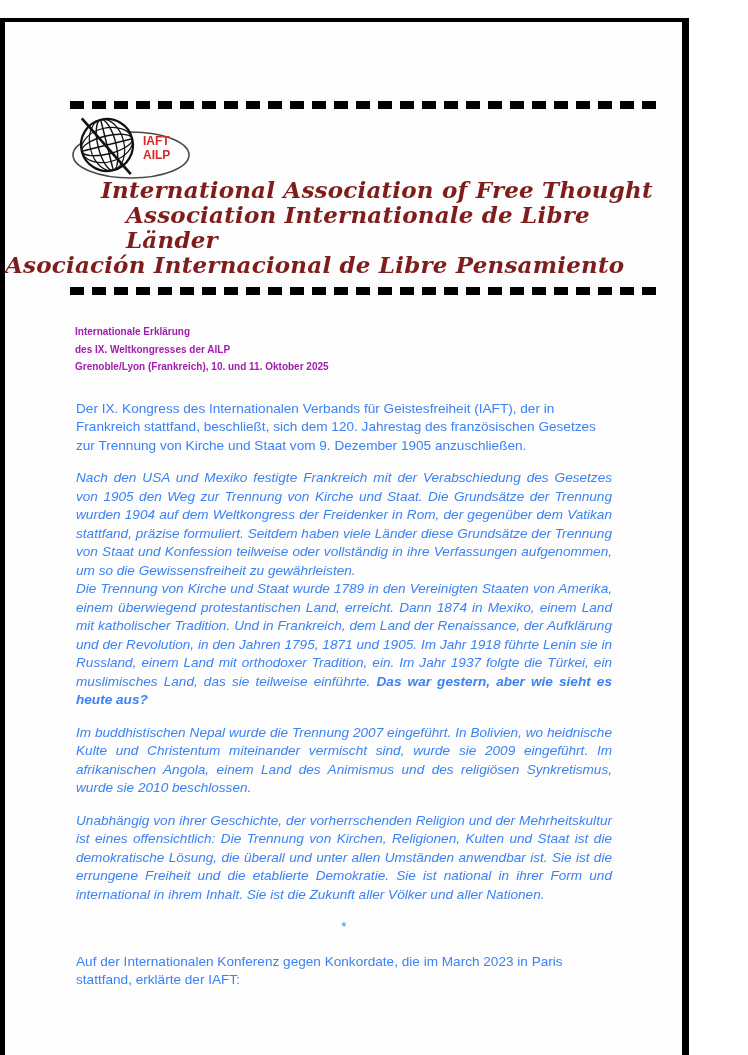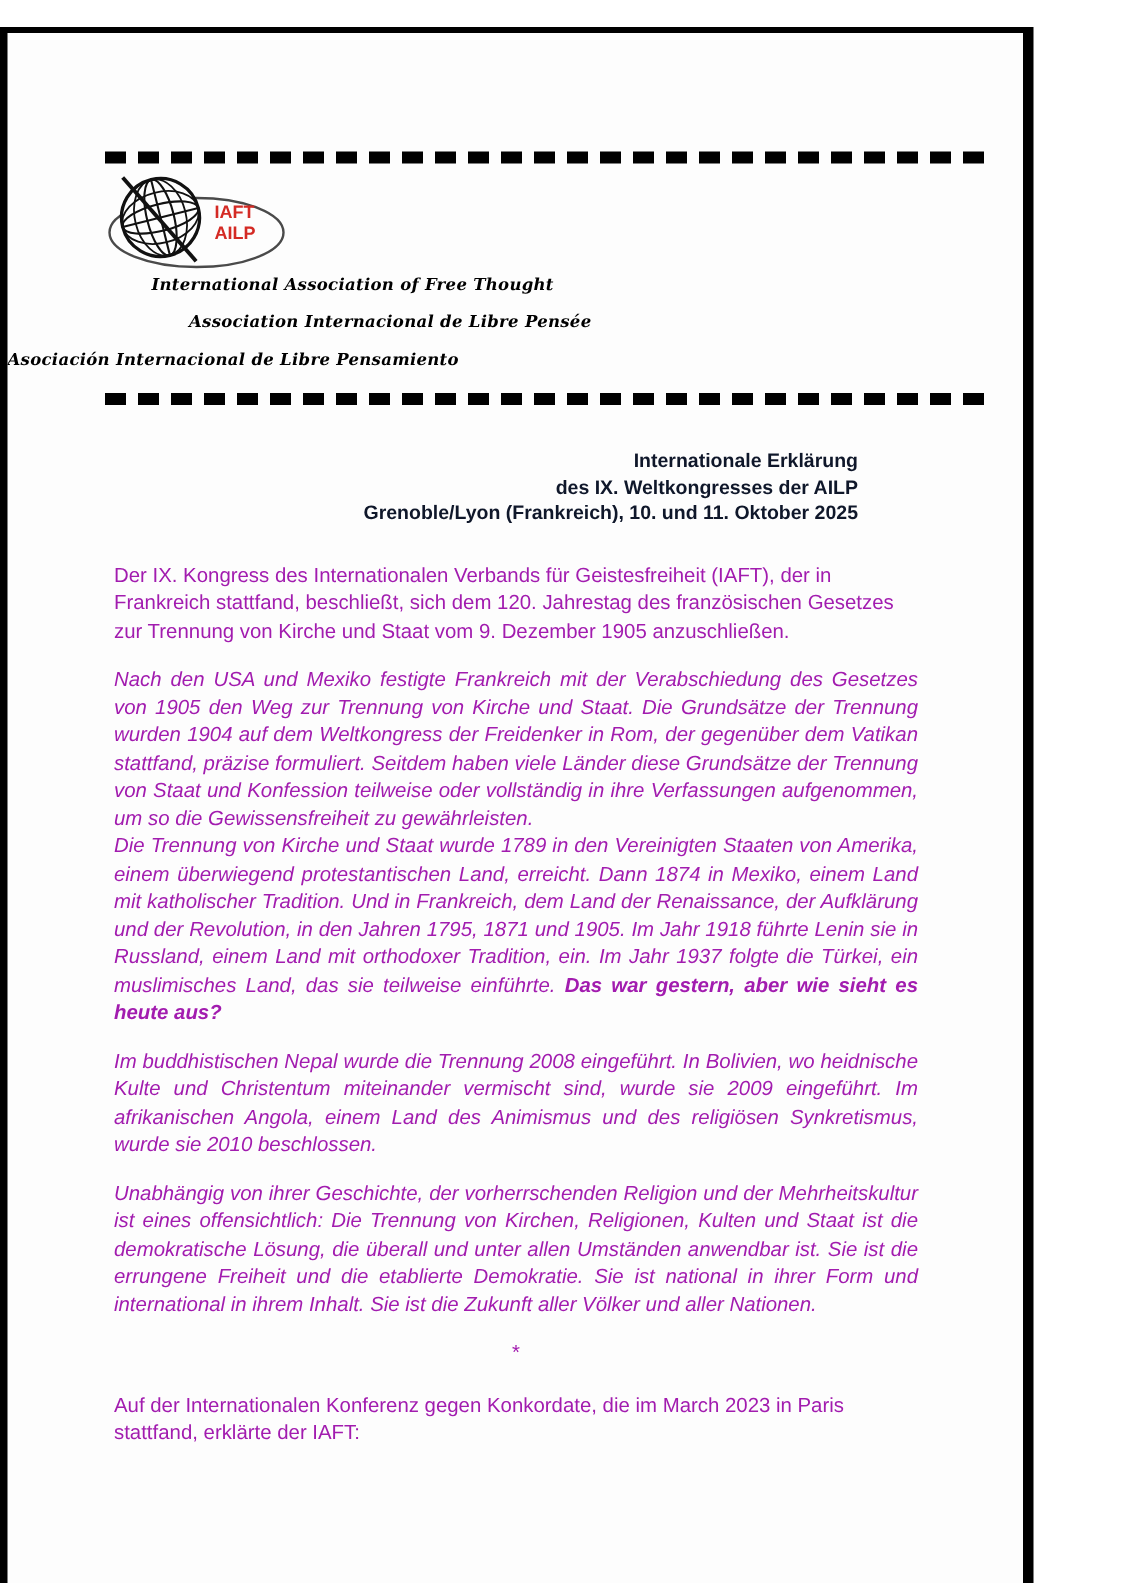--- a/index.html
+++ b/index.html
@@ -24,41 +24,41 @@
     background: repeating-linear-gradient(90deg, #000 0px, #000 14px, transparent 14px, transparent 22px);
   }
   .dash-rule.top { margin-top: 79px; }
   .dash-rule.bottom { margin-top: 10px; }
   .logo-wrap { margin: 4px 0 0 60px; height: 70px; }
   .org-lines {
     margin-top: -6px;
     font-family: "DejaVu Serif", serif;
     font-style: italic;
     font-weight: bold;
-    font-size: 11px;
+    font-size: 23px;
     line-height: 25px;
-    color: #000000;
+    color: #7f1d1d;
     letter-spacing: 0.2px;
   }
   .org-line-1 { padding-left: 96px; }
   .org-line-2 { padding-left: 121px; }
   .org-line-3 { }
   .doc-title {
     margin: 28px 110px 0 70px;
-    text-align: right;
+    text-align: left;
     font-weight: bold;
-    font-size: 13px;
+    font-size: 10px;
     line-height: 17.5px;
-    color: #0f172a;
+    color: #a21caf;
   }
   .body-text {
     margin: 24px 70px 0 71px;
     font-size: 13.6px;
     line-height: 18.5px;
-    color: #a21caf;
+    color: #3b82f6;
   }
   .body-text p { margin: 0 0 14px 0; }
   .body-text p.justify { text-align: justify; font-style: italic; }
   .body-text p.no-gap { margin-bottom: 0; }
   .q-bold { font-weight: bold; }
   .star-sep {
     text-align: center;
     margin: 10px 0 16px 0;
     font-size: 13.6px;
     line-height: 18.5px;
@@ -84,35 +84,35 @@
         <line x1="16" y1="32" x2="68" y2="32" stroke="#111" stroke-width="1.4"></line>
         <line x1="24" y1="0" x2="58" y2="66" stroke="#111" stroke-width="2.6"></line>
       </g>
       <text x="78" y="32" font-family="Liberation Sans, sans-serif" font-size="12" font-weight="bold" fill="#d42a24">IAFT</text>
       <text x="78" y="46" font-family="Liberation Sans, sans-serif" font-size="12" font-weight="bold" fill="#d42a24">AILP</text>
     </svg>
   </div>
 
   <div class="org-lines">
     <div class="org-line-1">International Association of Free Thought</div>
-    <div class="org-line-2">Association Internacional de Libre Pensée</div>
+    <div class="org-line-2">Association Internationale de Libre Länder</div>
     <div class="org-line-3">Asociación Internacional de Libre Pensamiento</div>
   </div>
 
   <div class="dash-rule bottom"></div>
 
   <div class="doc-title">
     <div>Internationale Erklärung</div>
     <div>des IX. Weltkongresses der AILP</div>
     <div>Grenoble/Lyon (Frankreich), 10. und 11. Oktober 2025</div>
   </div>
 
   <div class="body-text">
     <p>Der IX. Kongress des Internationalen Verbands für Geistesfreiheit (IAFT), der in Frankreich stattfand, beschließt, sich dem 120. Jahrestag des französischen Gesetzes zur Trennung von Kirche und Staat vom 9. Dezember 1905 anzuschließen.</p>
     <p class="justify no-gap">Nach den USA und Mexiko festigte Frankreich mit der Verabschiedung des Gesetzes von 1905 den Weg zur Trennung von Kirche und Staat. Die Grundsätze der Trennung wurden 1904 auf dem Weltkongress der Freidenker in Rom, der gegenüber dem Vatikan stattfand, präzise formuliert. Seitdem haben viele Länder diese Grundsätze der Trennung von Staat und Konfession teilweise oder vollständig in ihre Verfassungen aufgenommen, um so die Gewissensfreiheit zu gewährleisten.</p>
     <p class="justify"><span>Die Trennung von Kirche und Staat wurde 1789 in den Vereinigten Staaten von Amerika, einem überwiegend protestantischen Land, erreicht. Dann 1874 in Mexiko, einem Land mit katholischer Tradition. Und in Frankreich, dem Land der Renaissance, der Aufklärung und der Revolution, in den Jahren 1795, 1871 und 1905. Im Jahr 1918 führte Lenin sie in Russland, einem Land mit orthodoxer Tradition, ein. Im Jahr 1937 folgte die Türkei, ein muslimisches Land, das sie teilweise einführte.</span> <span class="q-bold">Das war gestern, aber wie sieht es heute aus?</span></p>
-    <p class="justify">Im buddhistischen Nepal wurde die Trennung 2008 eingeführt. In Bolivien, wo heidnische Kulte und Christentum miteinander vermischt sind, wurde sie 2009 eingeführt. Im afrikanischen Angola, einem Land des Animismus und des religiösen Synkretismus, wurde sie 2010 beschlossen.</p>
+    <p class="justify">Im buddhistischen Nepal wurde die Trennung 2007 eingeführt. In Bolivien, wo heidnische Kulte und Christentum miteinander vermischt sind, wurde sie 2009 eingeführt. Im afrikanischen Angola, einem Land des Animismus und des religiösen Synkretismus, wurde sie 2010 beschlossen.</p>
     <p class="justify">Unabhängig von ihrer Geschichte, der vorherrschenden Religion und der Mehrheitskultur ist eines offensichtlich: Die Trennung von Kirchen, Religionen, Kulten und Staat ist die demokratische Lösung, die überall und unter allen Umständen anwendbar ist. Sie ist die errungene Freiheit und die etablierte Demokratie. Sie ist national in ihrer Form und international in ihrem Inhalt. Sie ist die Zukunft aller Völker und aller Nationen.</p>
     <div class="star-sep">*</div>
     <p>Auf der Internationalen Konferenz gegen Konkordate, die im March 2023 in Paris stattfand, erklärte der IAFT:</p>
   </div>
 
 </div>
 
 </body></html>

